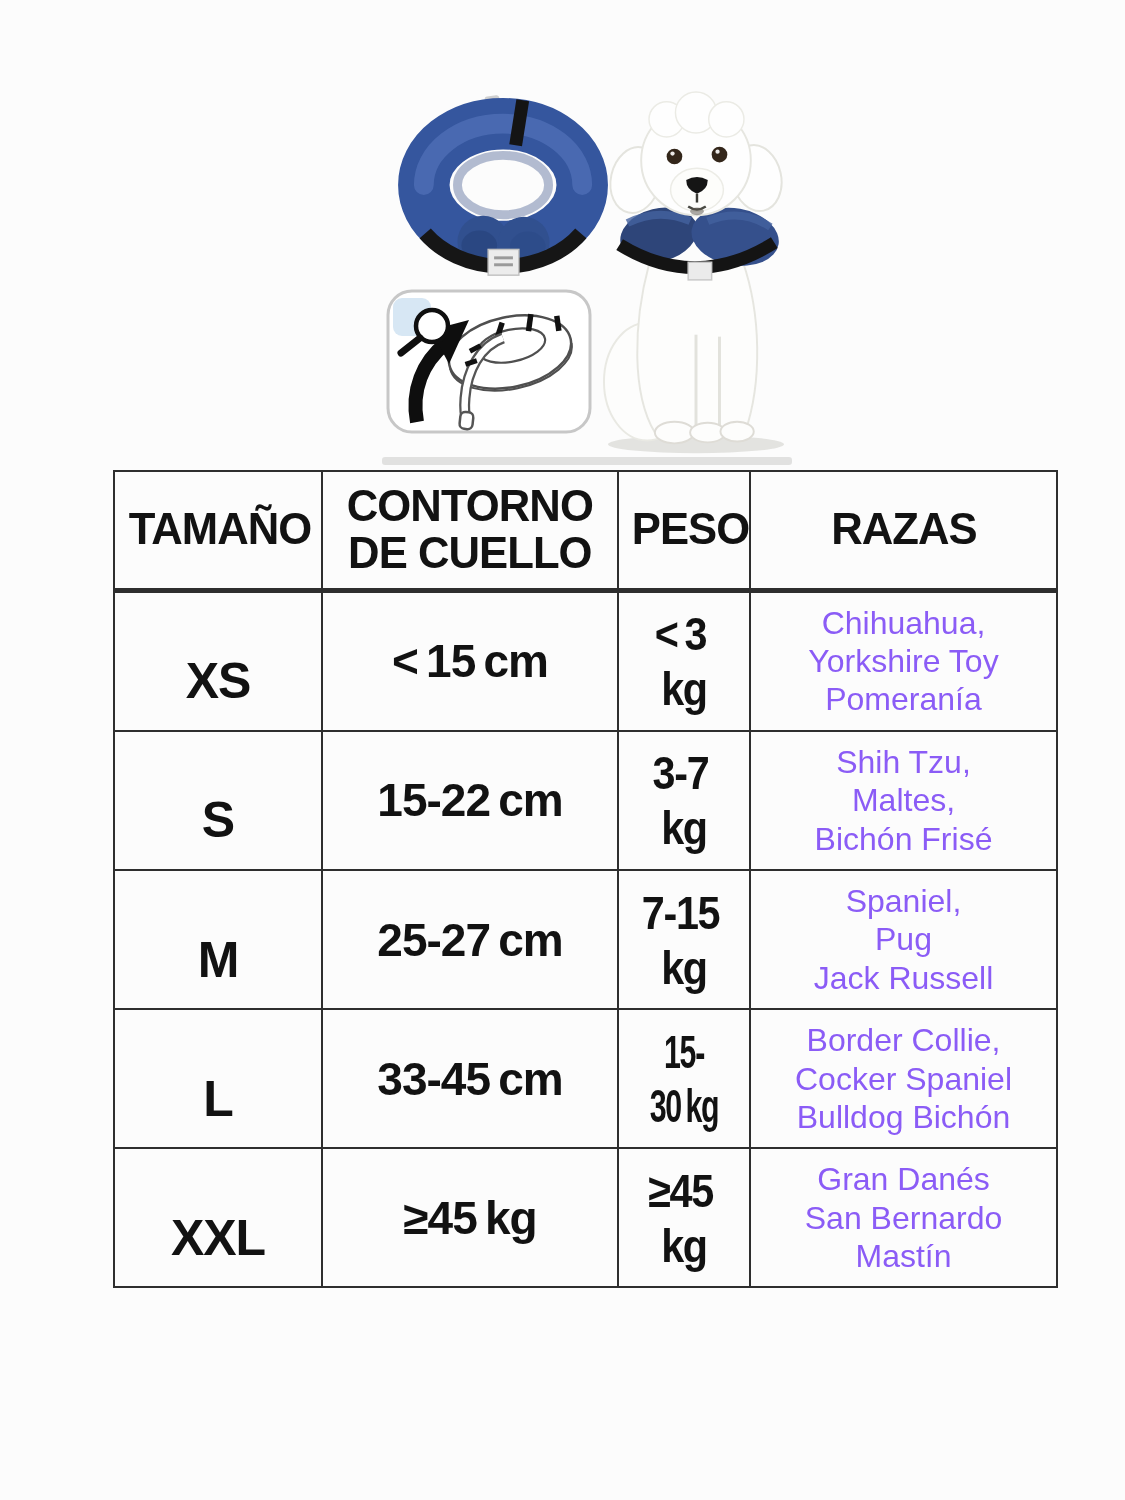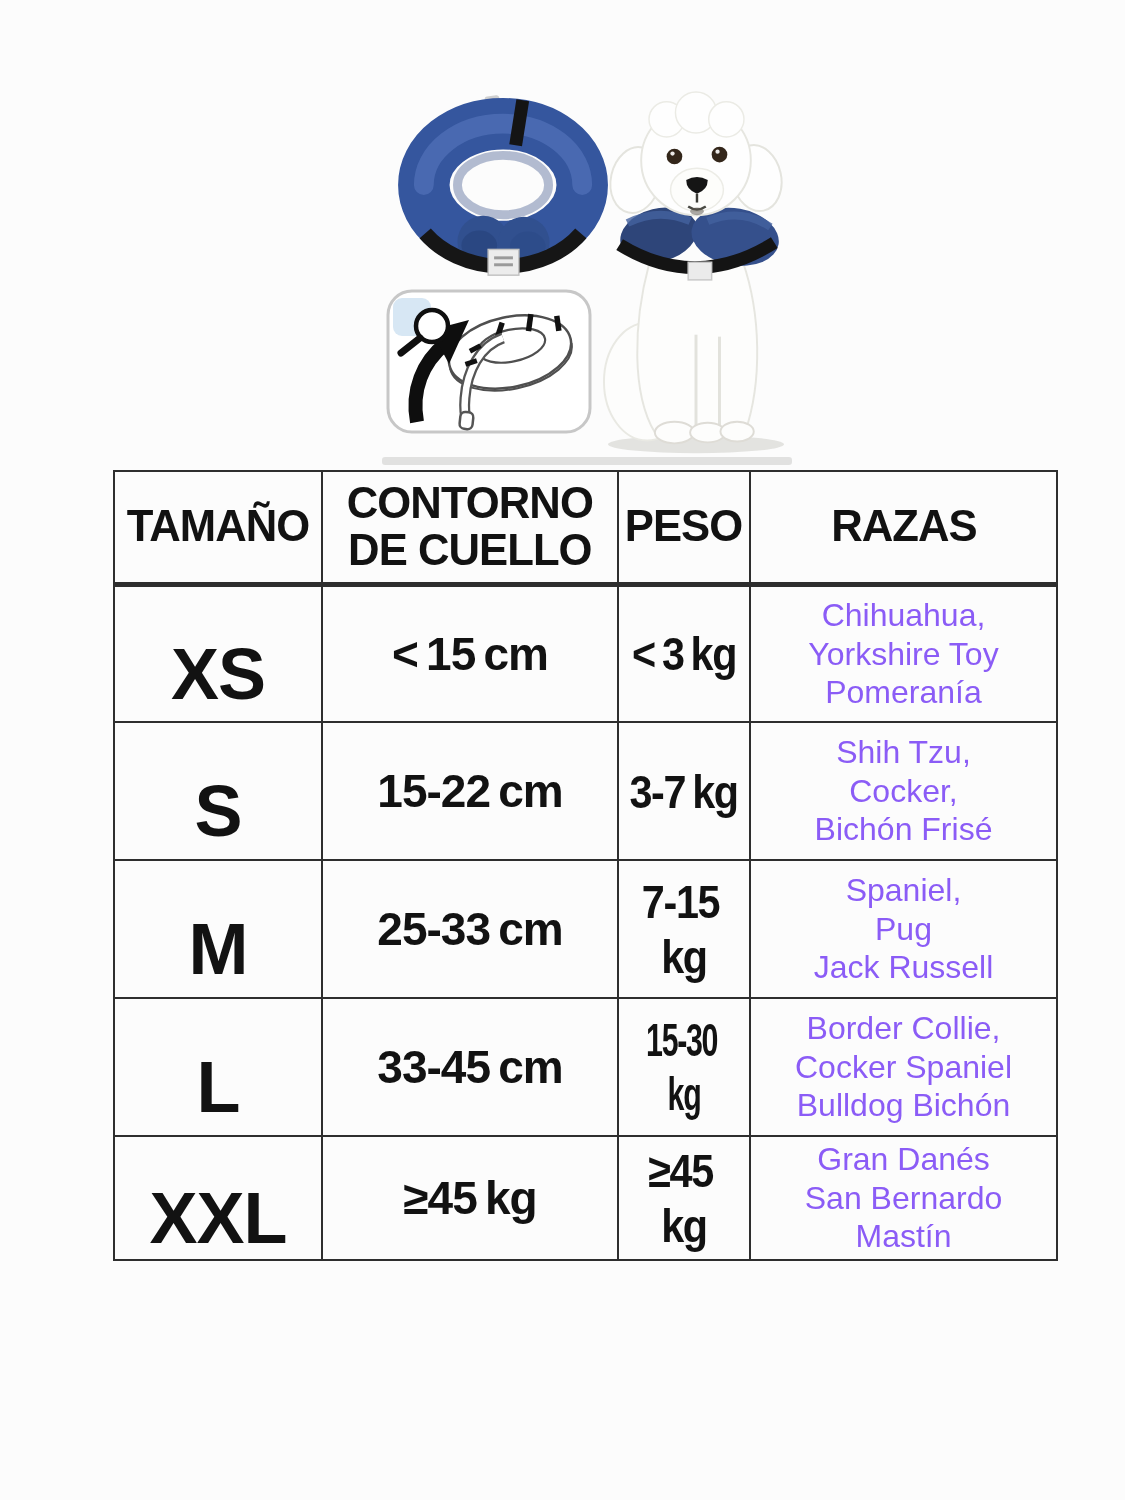--- a/index.html
+++ b/index.html
@@ -24,36 +24,36 @@
     border-collapse:collapse;table-layout:fixed;
     width:943px;
   }
   .size-table col.c-size{width:208px;}
   .size-table col.c-neck{width:296px;}
   .size-table col.c-weight{width:132px;}
   .size-table col.c-breeds{width:307px;}
   .size-table th,.size-table td{
     border:2px solid #2e2e2e;
     text-align:center;vertical-align:middle;
-    padding:0;overflow:hidden;
+    padding:11px;overflow:hidden;
   }
   .size-table thead th{border-bottom-width:5px;}
   tr.r-head{height:113px;}
   tr.r-body{height:138px;}
   tr.r-last{height:84px;}
 
   .hdr{
     display:inline-block;
     font-size:45px;font-weight:700;letter-spacing:-1px;
     line-height:1.04;white-space:pre-line;
     transform:scaleX(.97);
   }
   .v-size{
     display:inline-block;
-    font-size:72px;font-weight:700;letter-spacing:-1px;margin-top:40px;
+    font-size:50px;font-weight:700;letter-spacing:-1px;margin-top:40px;
   }
   .v-neck{
     display:inline-block;
     font-size:46px;font-weight:700;letter-spacing:-1px;
   }
   .v-weight{
     display:inline-block;
     font-size:47px;font-weight:700;letter-spacing:-1.5px;
     transform:scaleX(.88);
   }
@@ -182,26 +182,26 @@
       <td><span class="v-weight">&lt; 3 kg</span></td>
       <td><span class="v-breeds">Chihuahua,
 Yorkshire Toy
 Pomeranía</span></td>
     </tr>
     <tr class="r-body">
       <td><span class="v-size">S</span></td>
       <td><span class="v-neck">15-22 cm</span></td>
       <td><span class="v-weight">3-7 kg</span></td>
       <td><span class="v-breeds">Shih Tzu,
-Cocker,
+Maltes,
 Bichón Frisé</span></td>
     </tr>
     <tr class="r-body">
       <td><span class="v-size">M</span></td>
-      <td><span class="v-neck">25-33 cm</span></td>
+      <td><span class="v-neck">25-27 cm</span></td>
       <td><span class="v-weight">7-15 kg</span></td>
       <td><span class="v-breeds">Spaniel,
 Pug
 Jack Russell</span></td>
     </tr>
     <tr class="r-body cond">
       <td><span class="v-size">L</span></td>
       <td><span class="v-neck">33-45 cm</span></td>
       <td><span class="v-weight">15-30 kg</span></td>
       <td><span class="v-breeds">Border Collie,

